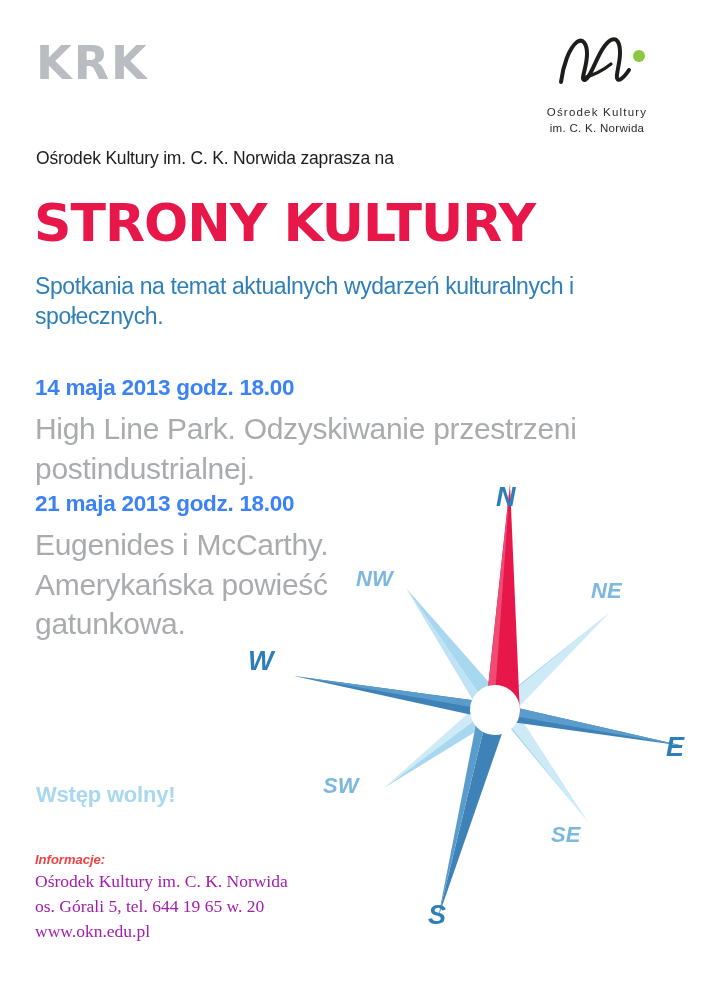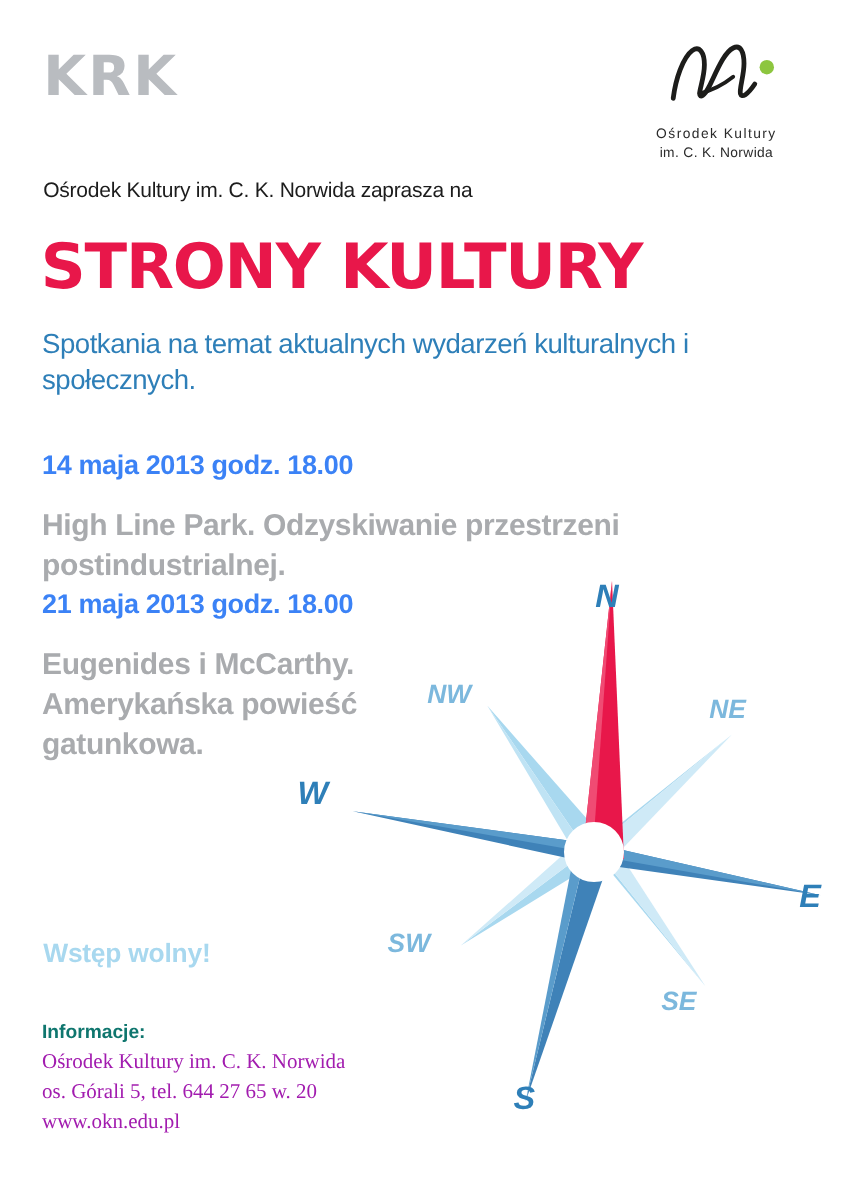--- a/index.html
+++ b/index.html
@@ -100,51 +100,51 @@
   .event.e2 { top: 490px; }
 
   .event .date {
     font-size: 22.5px;
     font-weight: bold;
     color: #3b82f6;
     letter-spacing: -0.3px;
     line-height: 1.25;
   }
   .event .desc {
-    margin-top: 20px;
-    font-size: 25px;
+    margin-top: 7px;
+    font-size: 30px;
     color: #a9abae;
     line-height: 1.32;
     letter-spacing: -0.3px;
     max-width: 600px;
-    font-weight: bold;
   }
   .event.e2 .desc { max-width: 330px; }
 
   .free {
     position: absolute;
     left: 36px;
     top: 782px;
     font-size: 22px;
     font-weight: bold;
     color: #a8d8ef;
     letter-spacing: -0.2px;
   }
 
   .info {
     position: absolute;
     left: 35px;
     top: 852px;
     width: 420px;
   }
   .info .head {
-    font-size: 16px;
-    font-weight: bold;
-    color: #0f766e;
+    font-size: 13px;
+    font-weight: bold;
+    color: #ef4444;
     margin-bottom: 2px;
+    font-style: italic;
   }
   .info .line {
     font-size: 17.5px;
     color: #a21caf;
     line-height: 1.42;
     font-family: "Liberation Serif", serif;
   }
 
   
   .compass {
@@ -212,21 +212,21 @@
   <div class="event e2">
     <div class="date">21 maja 2013 godz. 18.00</div>
     <div class="desc">Eugenides i McCarthy. Amerykańska powieść gatunkowa.</div>
   </div>
 
   <div class="free">Wstęp wolny!</div>
 
   <div class="info">
     <div class="head">Informacje:</div>
     <div class="line">Ośrodek Kultury im. C. K. Norwida</div>
-    <div class="line">os. Górali 5, tel. 644 27 65 w. 20</div>
+    <div class="line">os. Górali 5, tel. 644 19 65 w. 20</div>
     <div class="line">www.okn.edu.pl</div>
   </div>
 
   <div class="compass">
     <svg width="410" height="490" viewBox="0 0 410 490">
 
       <g>
 
         <path d="M195 230 L118 118 L206 218 Z" fill="#a8d8ef"></path>
         <path d="M195 230 L118 118 L186 232 Z" fill="#bfe3f4"></path>

